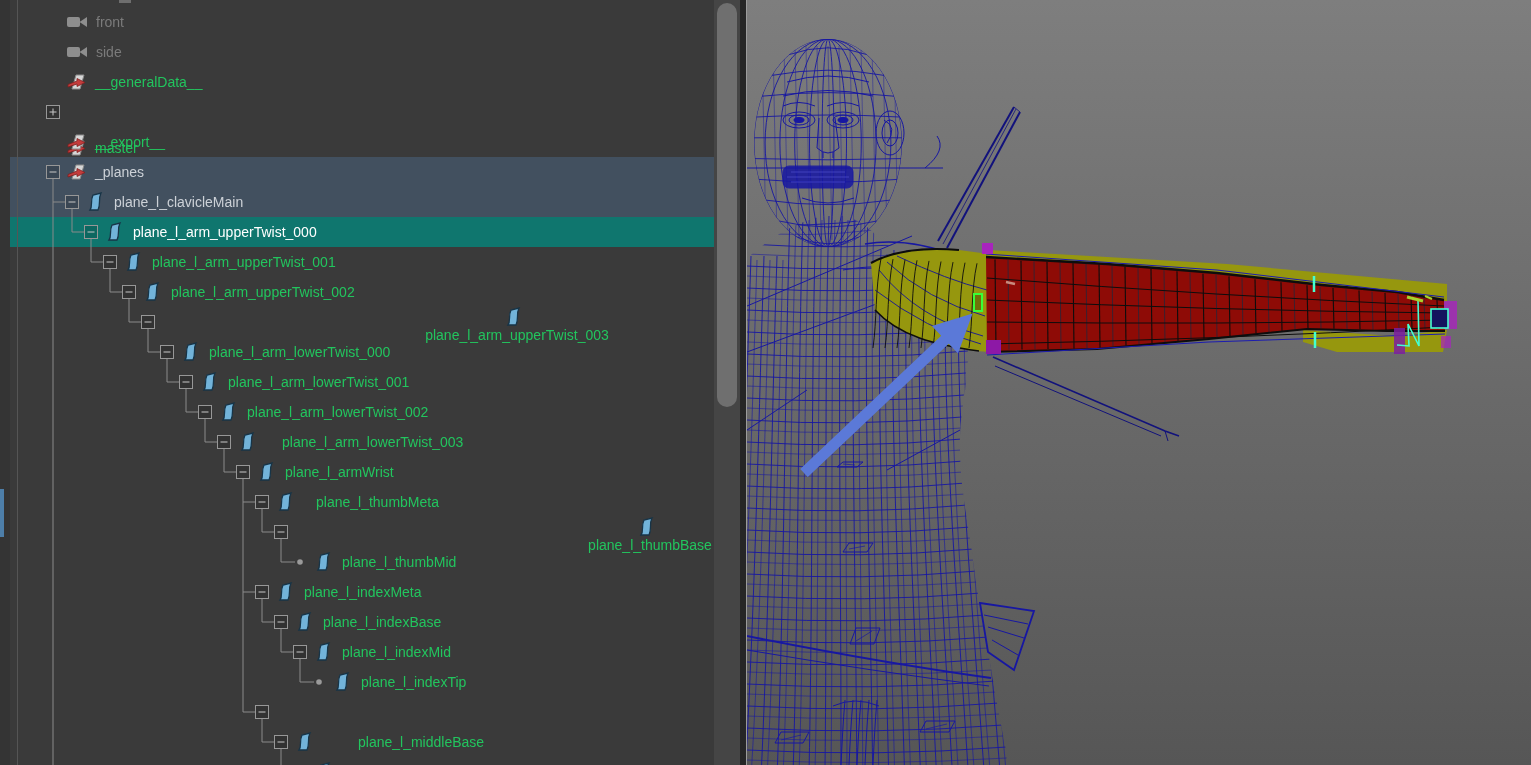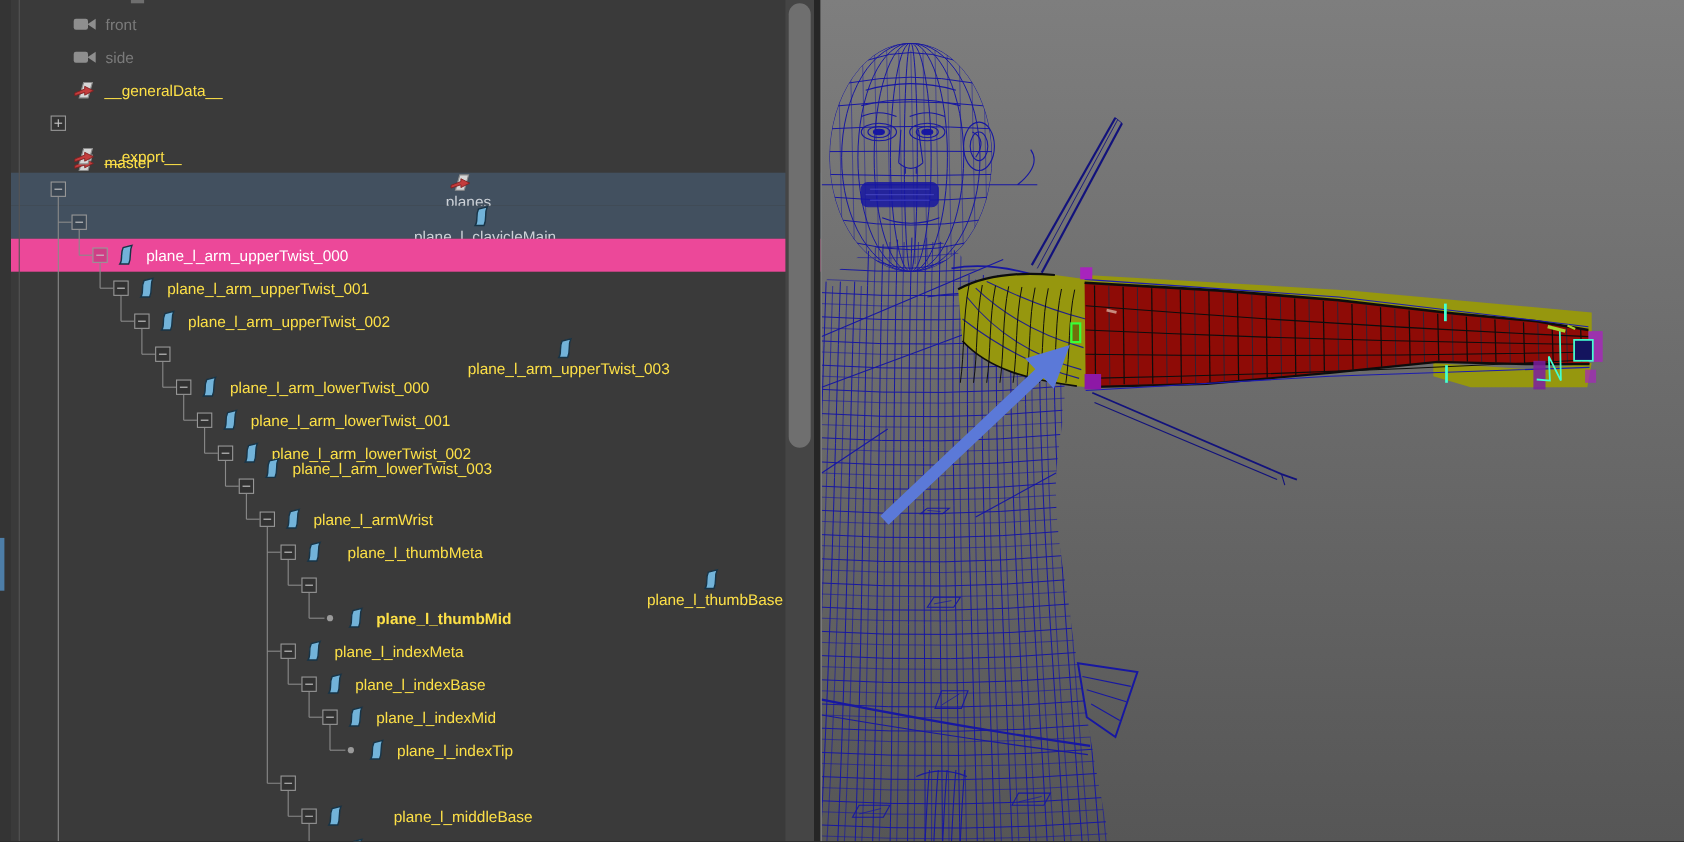--- a/index.html
+++ b/index.html
@@ -10,23 +10,23 @@
   .left-strip{position:absolute;left:0;top:0;width:10px;height:765px;background:#343434;}
   .left-line{position:absolute;left:17px;top:0;width:1px;height:765px;background:#555;}
   .blue-frag{position:absolute;left:0;top:489px;width:4px;height:48px;background:#4d7ea8;}
   .top-sliver{position:absolute;left:119px;top:0;width:12px;height:3px;background:#6e6e6e;}
   .rows{position:absolute;left:0;top:0;width:628px;height:765px;text-align:center;}
   .row{position:absolute;left:10px;width:704px;height:30px;display:flex;align-items:center;
        font-size:14px;color:#c2c2c2;white-space:nowrap;}
   .row .ic{flex:0 0 auto;display:inline-flex;align-items:center;}
   .row .lbl{margin-left:8px;}
   .st-dim{color:#7b7b7b;}
-  .st-normal{color:#fde047;}
-  .st-highlight{background:#42505f;color:#ccd1d7;flex-direction:column;}
-  .st-selected{background:#ec4899;color:#ffffff;}
+  .st-normal{color:#22c55e;}
+  .st-highlight{background:#42505f;color:#ccd1d7;}
+  .st-selected{background:#0f766e;color:#ffffff;}
   .conn-overlay{position:absolute;left:0;top:0;pointer-events:none;}
   .scroll-track{position:absolute;left:714px;top:0;width:26px;height:765px;background:#454545;}
   .scroll-thumb{position:absolute;left:3px;top:3px;width:20px;height:404px;border-radius:10px;background:#6f6f6f;}
   .panel-border{position:absolute;left:740px;top:0;width:6px;height:765px;background:#262626;}
   
   .viewport{position:absolute;left:746px;top:0;width:785px;height:765px;border-left:1px solid #9c9c9c;box-sizing:border-box;}
   .viewport svg{display:block;}
 </style>
 </head>
 <body>
@@ -146,21 +146,21 @@
           <span class="lbl">plane_l_arm_lowerTwist_001</span>
         </div>
         <div class="row st-normal" style="top: 397px; padding-left: 208px;">
           <span class="ic">
             <svg width="21" height="20" viewBox="0 0 21 20">
               <path d="M5,18 C8,14 5,9 8,3 L16,1 C13,7 16,12 13,18 Z" fill="#72b3d9" stroke="#173447" stroke-width="1.3"></path>
             </svg>
           </span>
           <span class="lbl">plane_l_arm_lowerTwist_002</span>
         </div>
-        <div class="row st-normal" style="top: 411px; padding-left: 227px;">
+        <div class="row st-normal" style="top: 427px; padding-left: 227px; gap: 16px;">
           <span class="ic">
             <svg width="21" height="20" viewBox="0 0 21 20">
               <path d="M5,18 C8,14 5,9 8,3 L16,1 C13,7 16,12 13,18 Z" fill="#72b3d9" stroke="#173447" stroke-width="1.3"></path>
             </svg>
           </span>
           <span class="lbl">plane_l_arm_lowerTwist_003</span>
         </div>
         <div class="row st-normal" style="top: 457px; padding-left: 246px;">
           <span class="ic">
             <svg width="21" height="20" viewBox="0 0 21 20">
@@ -178,21 +178,21 @@
           <span class="lbl">plane_l_thumbMeta</span>
         </div>
         <div class="row st-normal" style="top: 517px; padding-left: 284px; flex-direction: column;">
           <span class="ic">
             <svg width="21" height="20" viewBox="0 0 21 20">
               <path d="M5,18 C8,14 5,9 8,3 L16,1 C13,7 16,12 13,18 Z" fill="#72b3d9" stroke="#173447" stroke-width="1.3"></path>
             </svg>
           </span>
           <span class="lbl">plane_l_thumbBase</span>
         </div>
-        <div class="row st-normal" style="top: 547px; padding-left: 303px; font-weight: bold;">
+        <div class="row st-normal" style="top: 547px; padding-left: 303px;">
           <span class="ic">
             <svg width="21" height="20" viewBox="0 0 21 20">
               <path d="M5,18 C8,14 5,9 8,3 L16,1 C13,7 16,12 13,18 Z" fill="#72b3d9" stroke="#173447" stroke-width="1.3"></path>
             </svg>
           </span>
           <span class="lbl">plane_l_thumbMid</span>
         </div>
         <div class="row st-normal" style="top: 577px; padding-left: 265px;">
           <span class="ic">
             <svg width="21" height="20" viewBox="0 0 21 20">

